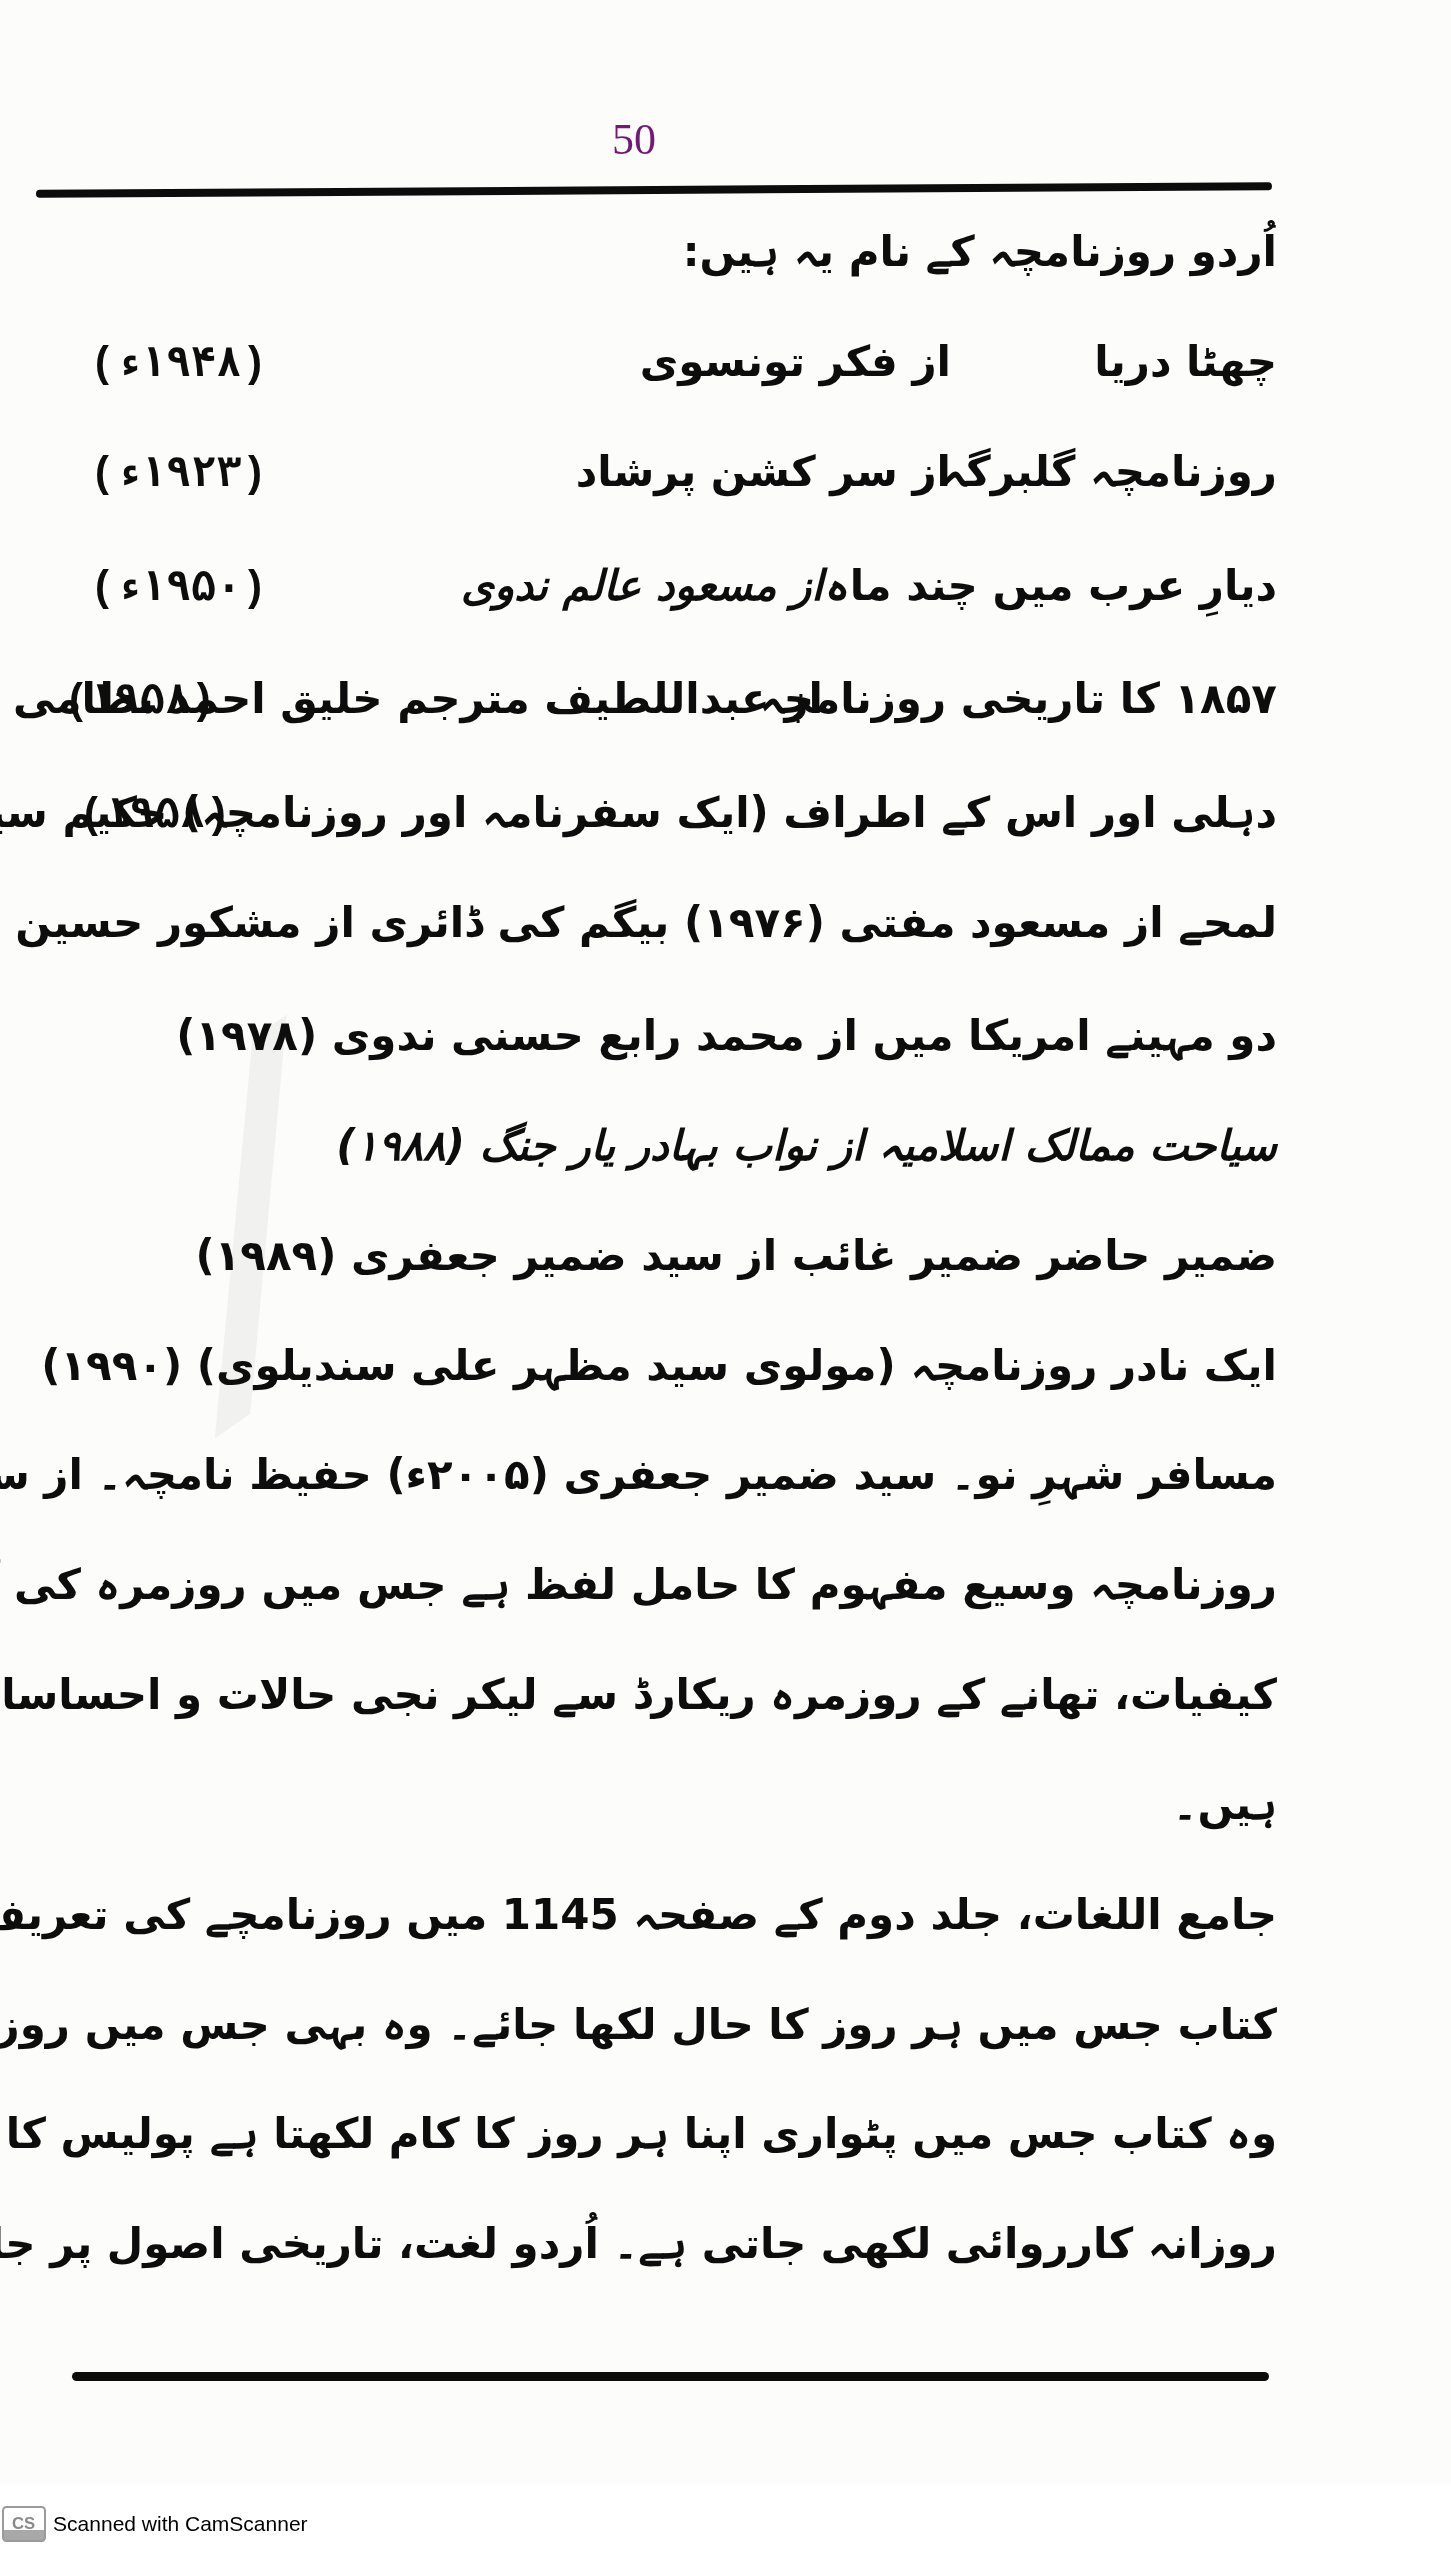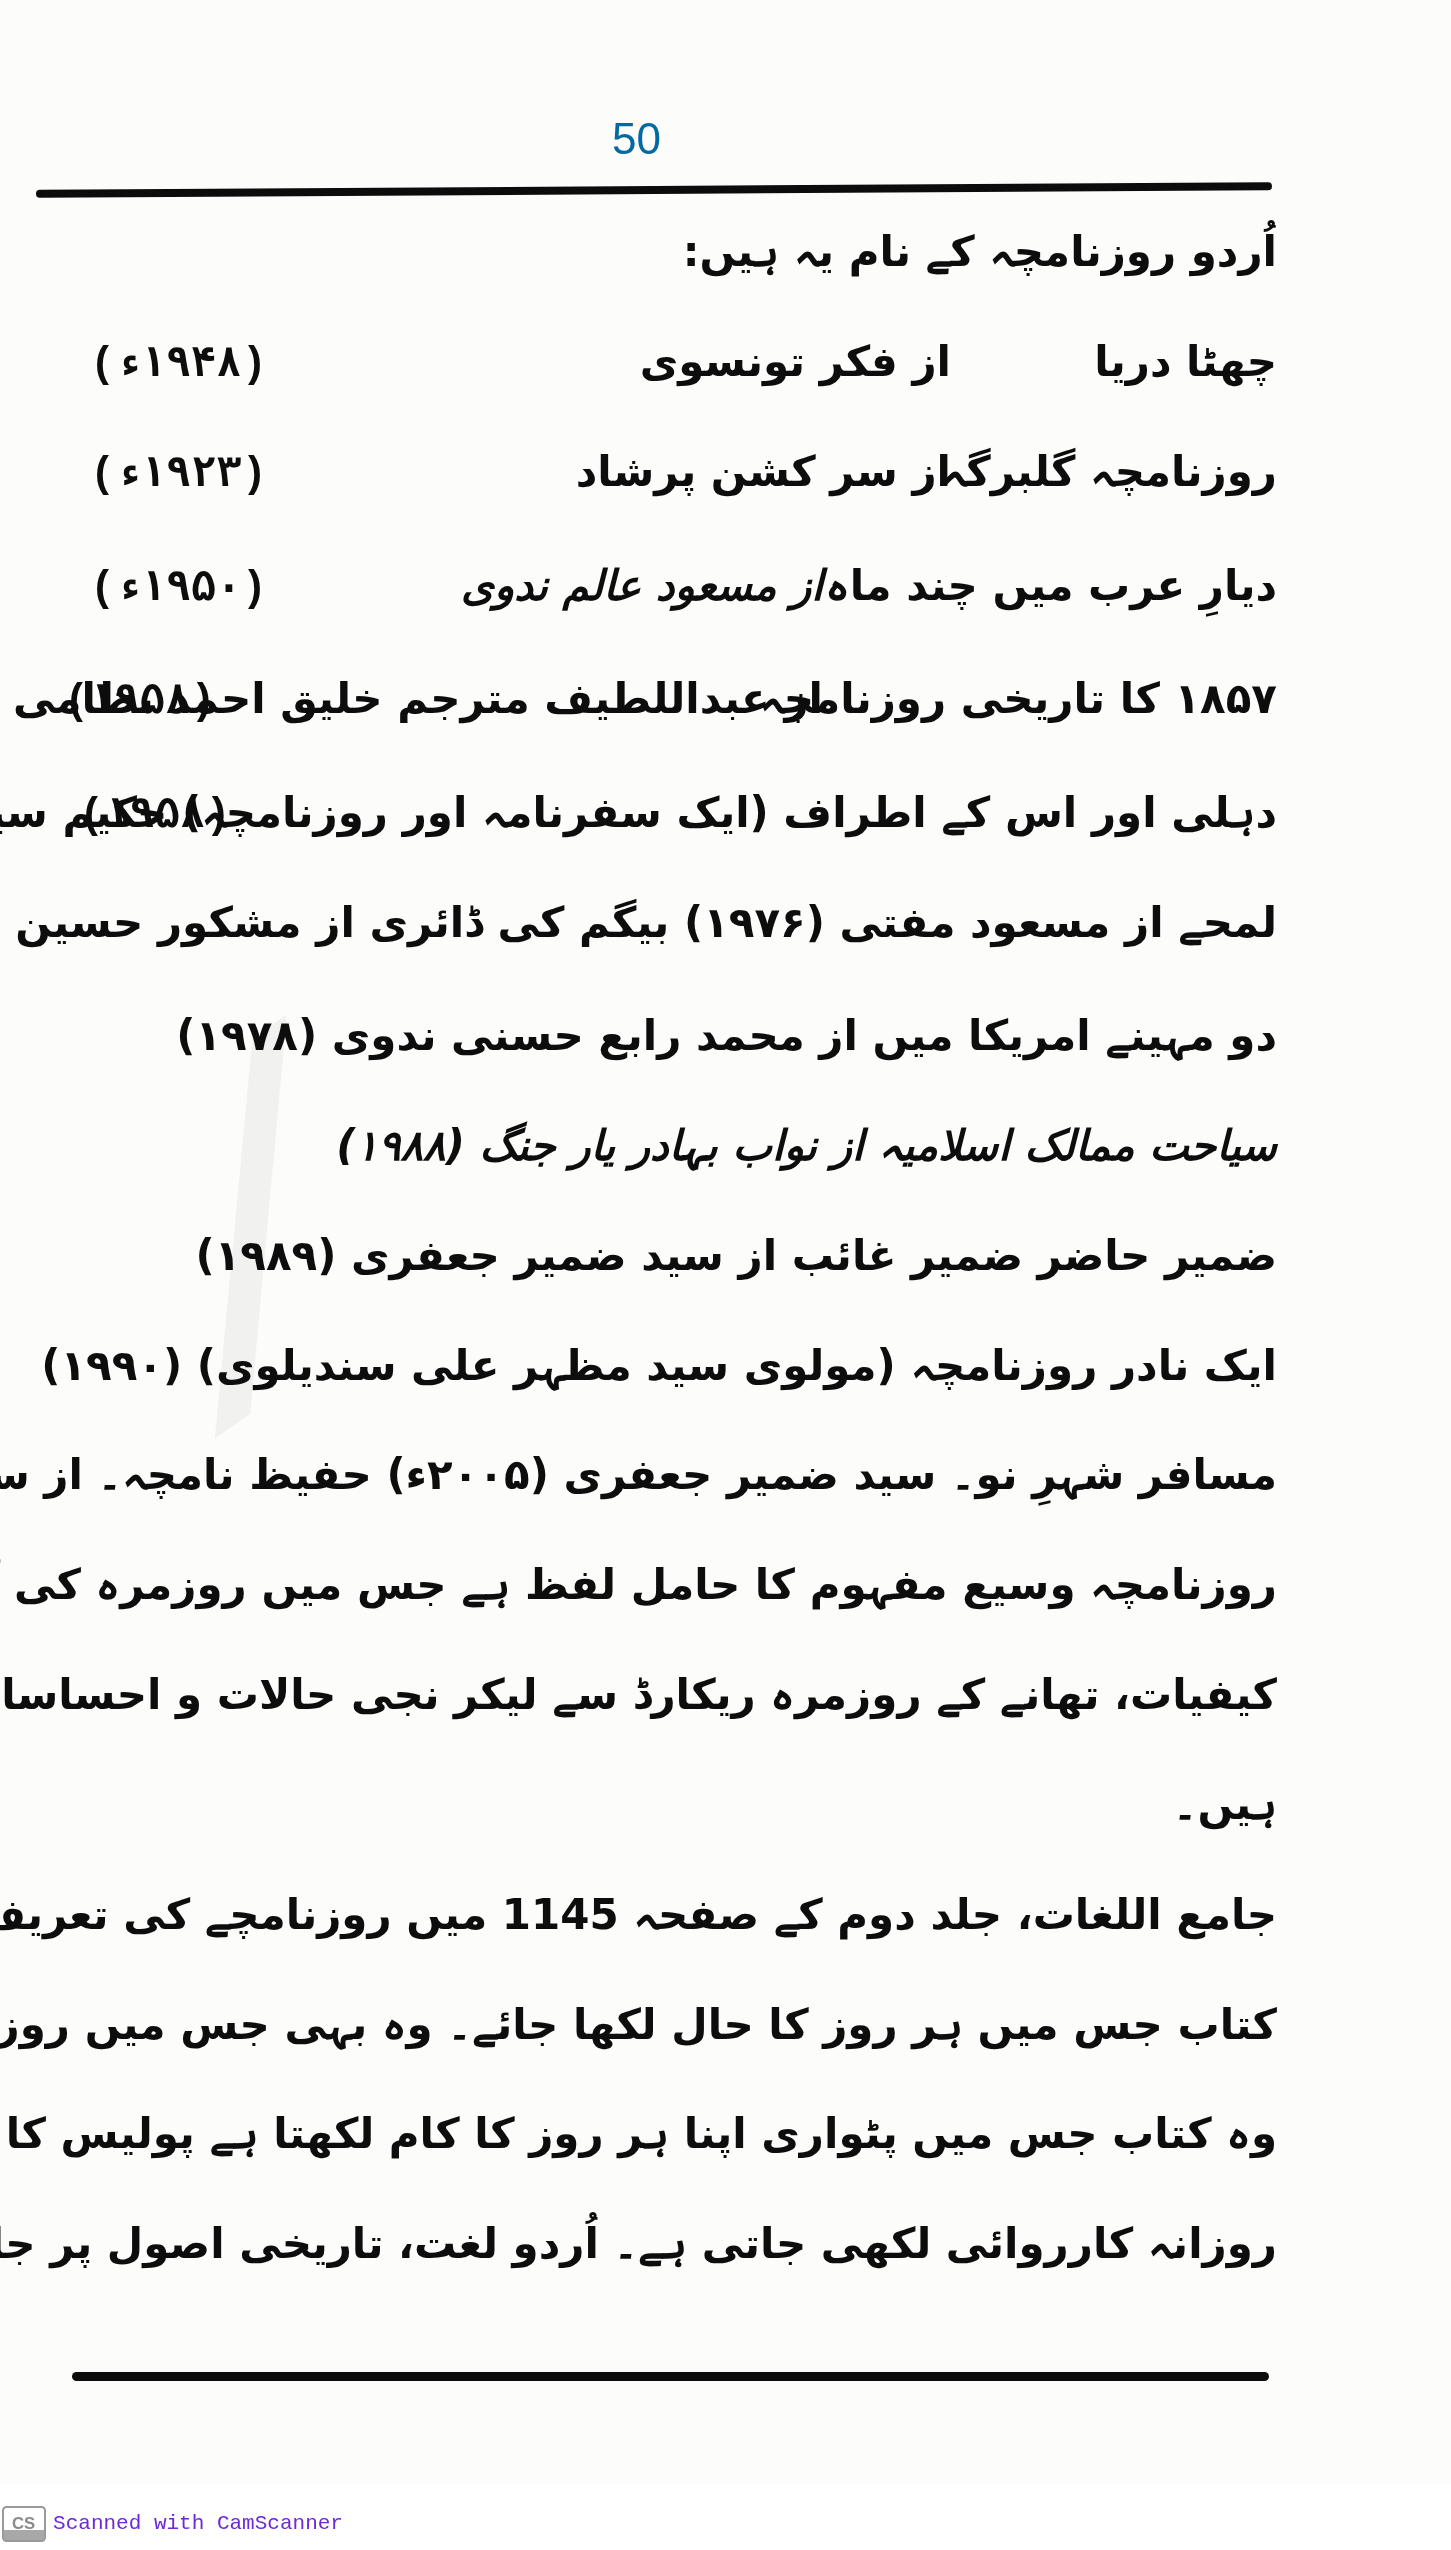--- a/index.html
+++ b/index.html
@@ -14,21 +14,21 @@
     background: #fcfcfb;
   }
   .watermark {
     position: absolute; left: 227px; top: 871px; width: 682px; height: 909px;
     transform: rotate(-35deg);
     font-family: "DejaVu Sans", sans-serif; font-size: 394px; font-weight: bold;
     color: rgba(0,0,0,0.045); pointer-events: none; line-height: 1;
   }
   .page-number {
     position: absolute; left: 612px; top: 114px; font-size: 44px;
-    font-family: Liberation Sans, sans-serif; color: #0369a1;
+    font-family: Liberation Serif, serif; color: #701a75;
   }
   .rule-top {
     position: absolute; left: 36px; top: 186px; width: 1236px; height: 7.6px;
     background: #0c0c0c; border-radius: 3.8px; transform: rotate(-0.35deg);
   }
   .rule-bottom {
     position: absolute; left: 72px; top: 2372px; width: 1197px; height: 9px;
     background: #0c0c0c; border-radius: 4.5px;
   }
   .urdu {
@@ -45,21 +45,21 @@
   .footer-badge {
     position: absolute; left: 1.5px; top: 2503px; height: 41px; display: flex; align-items: center; gap: 7.6px;
     background: #fff;
   }
   .cs-logo {
     width: 44px; height: 36px; border: 2.3px solid #9a9a9a; border-radius: 4.5px;
     color: #8a8a8a; font-family: "Liberation Sans", sans-serif; font-weight: bold; font-size: 16.7px;
     display: flex; align-items: center; justify-content: center; box-sizing: border-box;
     background: linear-gradient(#fff 70%, #a8a8a8 70%);
   }
-  .cs-text { font-family: Liberation Mono, monospace; font-size: 21px; color: #6d28d9; }
+  .cs-text { font-family: Liberation Sans, sans-serif; font-size: 21px; color: #000000; }
   .footer-strip { position: absolute; left: 0; top: 2484px; width: 1451px; height: 66px; background: #fff; }
 </style>
 </head>
 <body>
 
 <div class="page">
   <div class="watermark">⟋</div>
 
   <div class="page-number">50</div>
   <div class="rule-top"></div>

